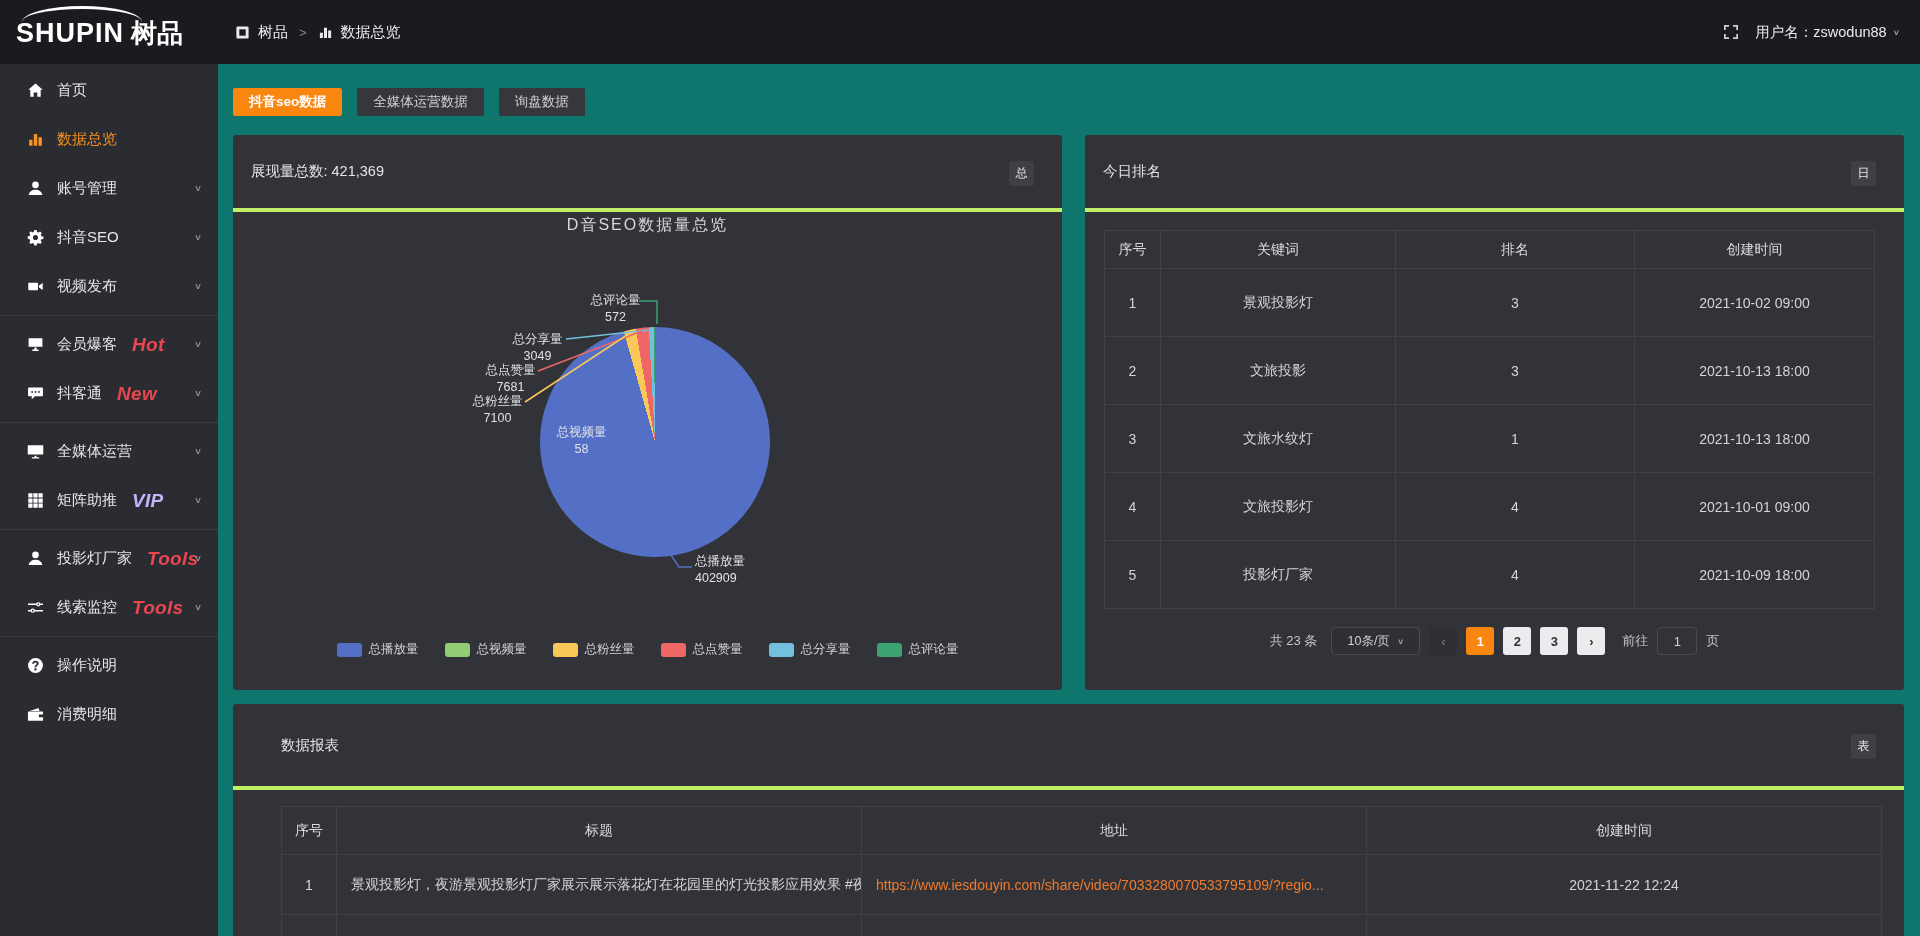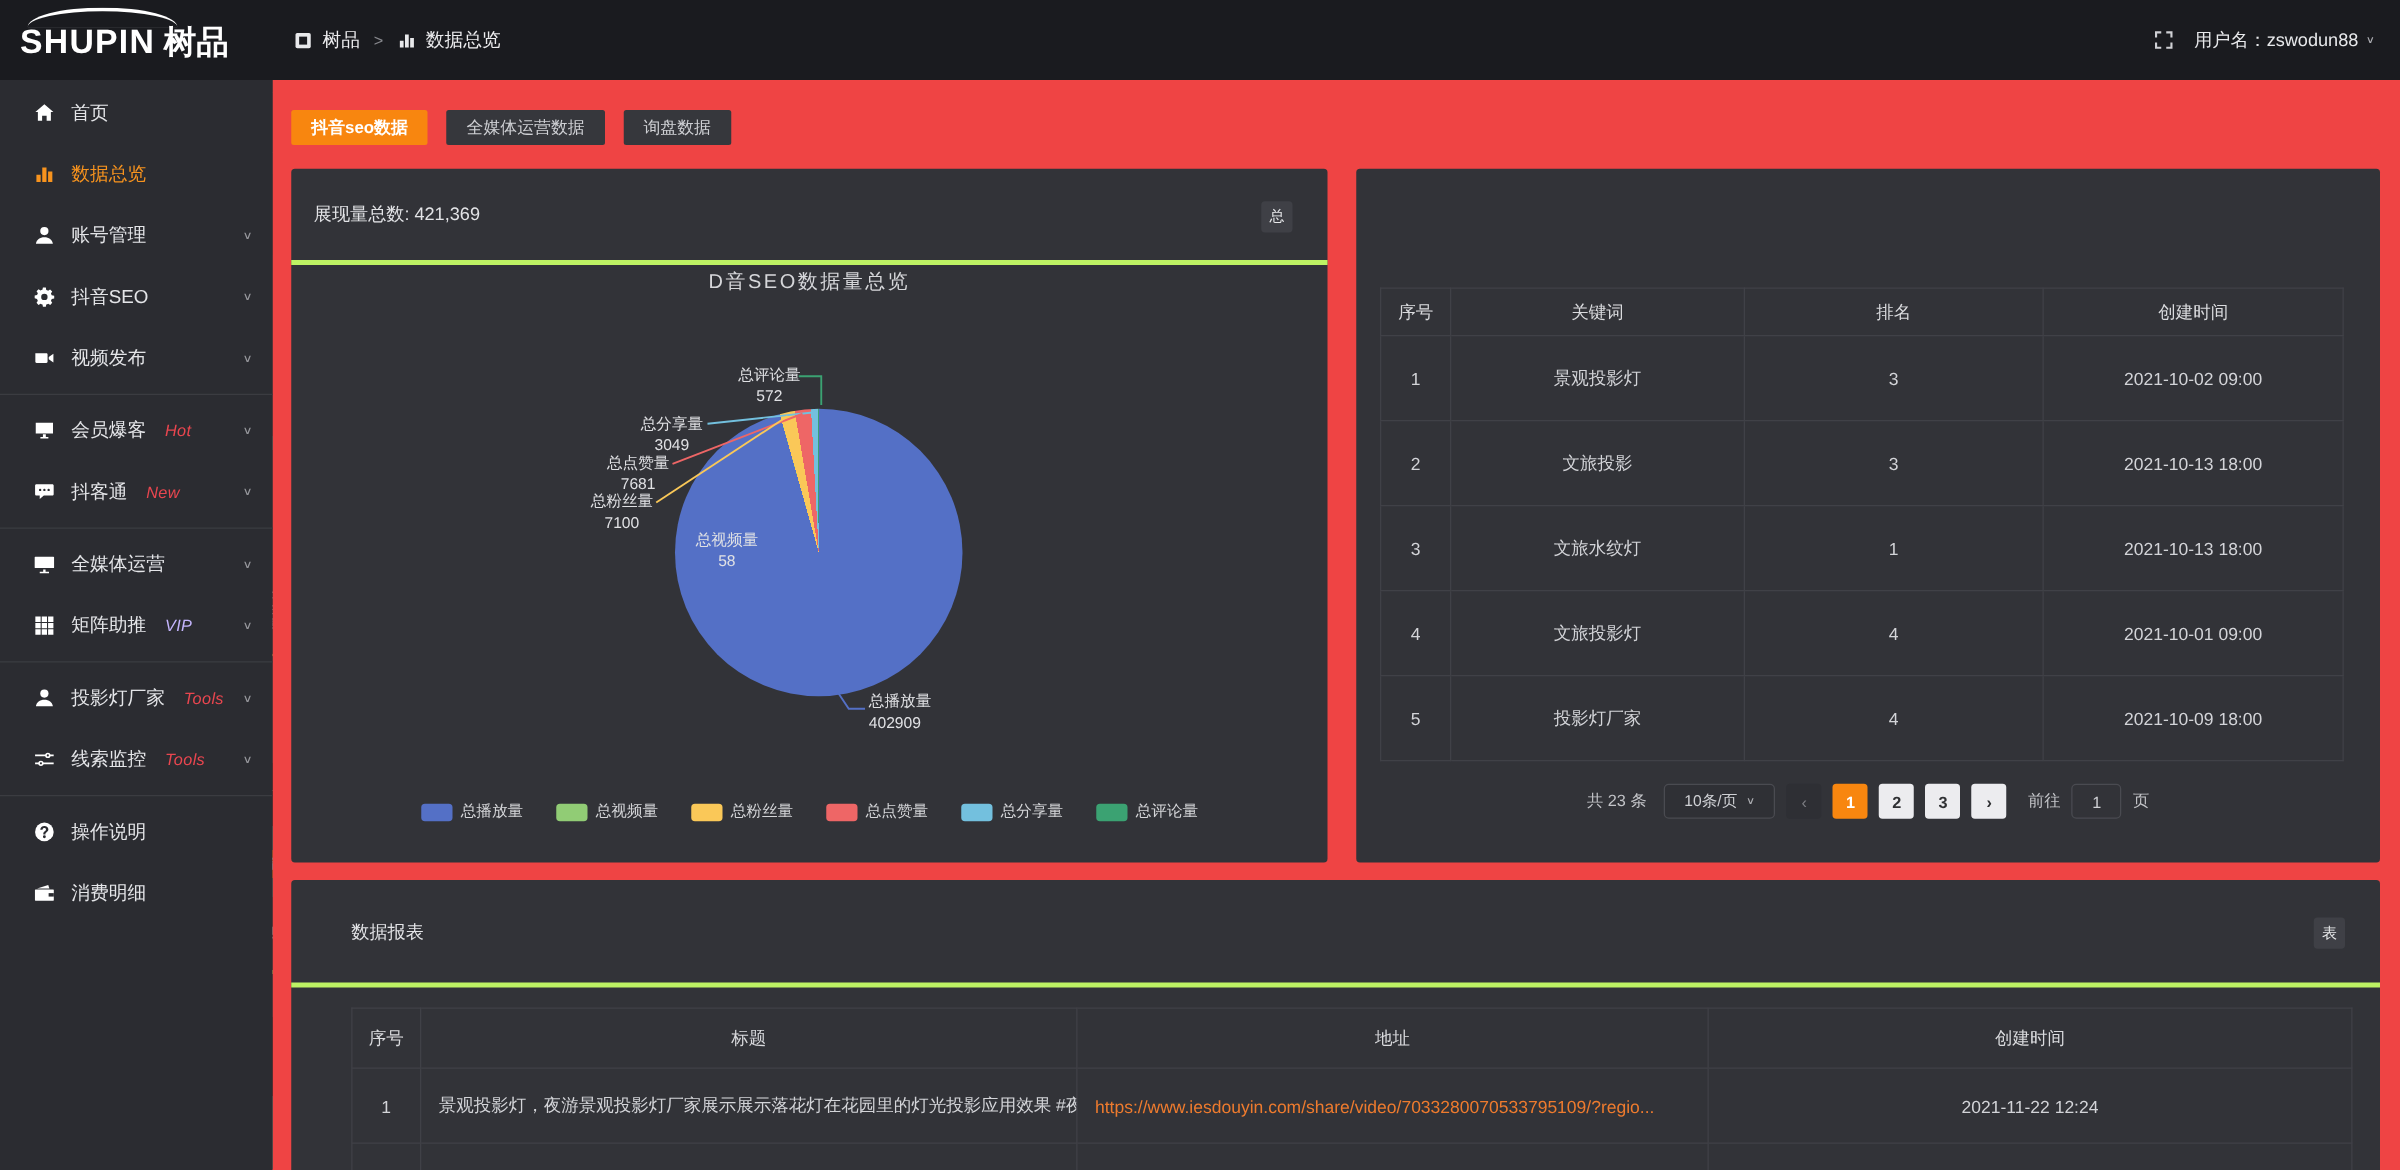--- a/index.html
+++ b/index.html
@@ -25,26 +25,26 @@
   .user-name{display:flex;align-items:center;gap:6px;cursor:pointer;}
   .caret{font-size:10px;color:#aeafb4;transform:scaleY(.8);}
 
   
   .sidebar{position:fixed;left:0;top:64px;width:218px;bottom:0;background:#2b2c31;padding-top:2px;z-index:8;}
   .side-item{position:relative;height:49px;display:flex;align-items:center;padding-left:27px;gap:13px;
     color:#e4e5e8;font-size:15px;cursor:pointer;}
   .side-item .ico{width:17px;height:17px;color:#fff;flex:none;}
   .side-item.active{color:#f7931e;}
   .side-item.active .ico{color:#f7931e;}
-  .side-badge{font-style:italic;font-weight:normal;font-size:13px;letter-spacing:.3px;margin-left:2px;}
+  .side-badge{font-style:italic;font-weight:bold;font-size:19px;letter-spacing:.3px;margin-left:2px;}
   .chev{position:absolute;right:16px;color:#97989d;font-size:11px;transform:scaleY(.8);}
   .side-item.divider{height:1px;background:#3b3c41;margin:4px 0;padding:0;cursor:default;}
 
   
-  .main{position:fixed;left:218px;top:64px;right:0;bottom:0;background:#ef4444;overflow:hidden;}
+  .main{position:fixed;left:218px;top:64px;right:0;bottom:0;background:#0f766e;overflow:hidden;}
   .tabs{position:absolute;left:15px;top:24px;display:flex;gap:15px;}
   .tab{height:28px;padding:0 16px;display:flex;align-items:center;font-size:13.5px;border-radius:2px;
     background:#36373c;color:#cfd0d4;cursor:pointer;white-space:nowrap;}
   .tab.active{background:#f8860f;color:#fff;font-weight:bold;}
 
   .panel{position:absolute;background:#323338;border-radius:3px;}
   .panel-left{left:15px;top:71px;width:829px;height:555px;}
   .panel-right{left:867px;top:71px;width:819px;height:555px;}
   .panel-bottom{left:15px;top:640px;width:1671px;height:300px;}
   .panel-head{position:relative;height:77px;display:flex;align-items:center;padding-left:18px;
@@ -409,20 +409,24 @@
 
         <span class="legend-item">
           <span class="legend-swatch" style="background: rgb(59, 162, 114);"></span>
           <span>总评论量</span>
         </span>
 
     </div>
   </div>
 
   <div class="panel panel-right">
+    <div class="panel-head">
+      <span class="panel-title">今日排名</span>
+      <span class="badge-btn">日</span>
+    </div>
     <table class="data-table rank-table">
       <colgroup>
           <col style="width:56px">
           <col style="width:235px">
           <col style="width:239px">
           <col style="width:240px">
         </colgroup>
       <thead>
         <tr>
           <th>序号</th>

